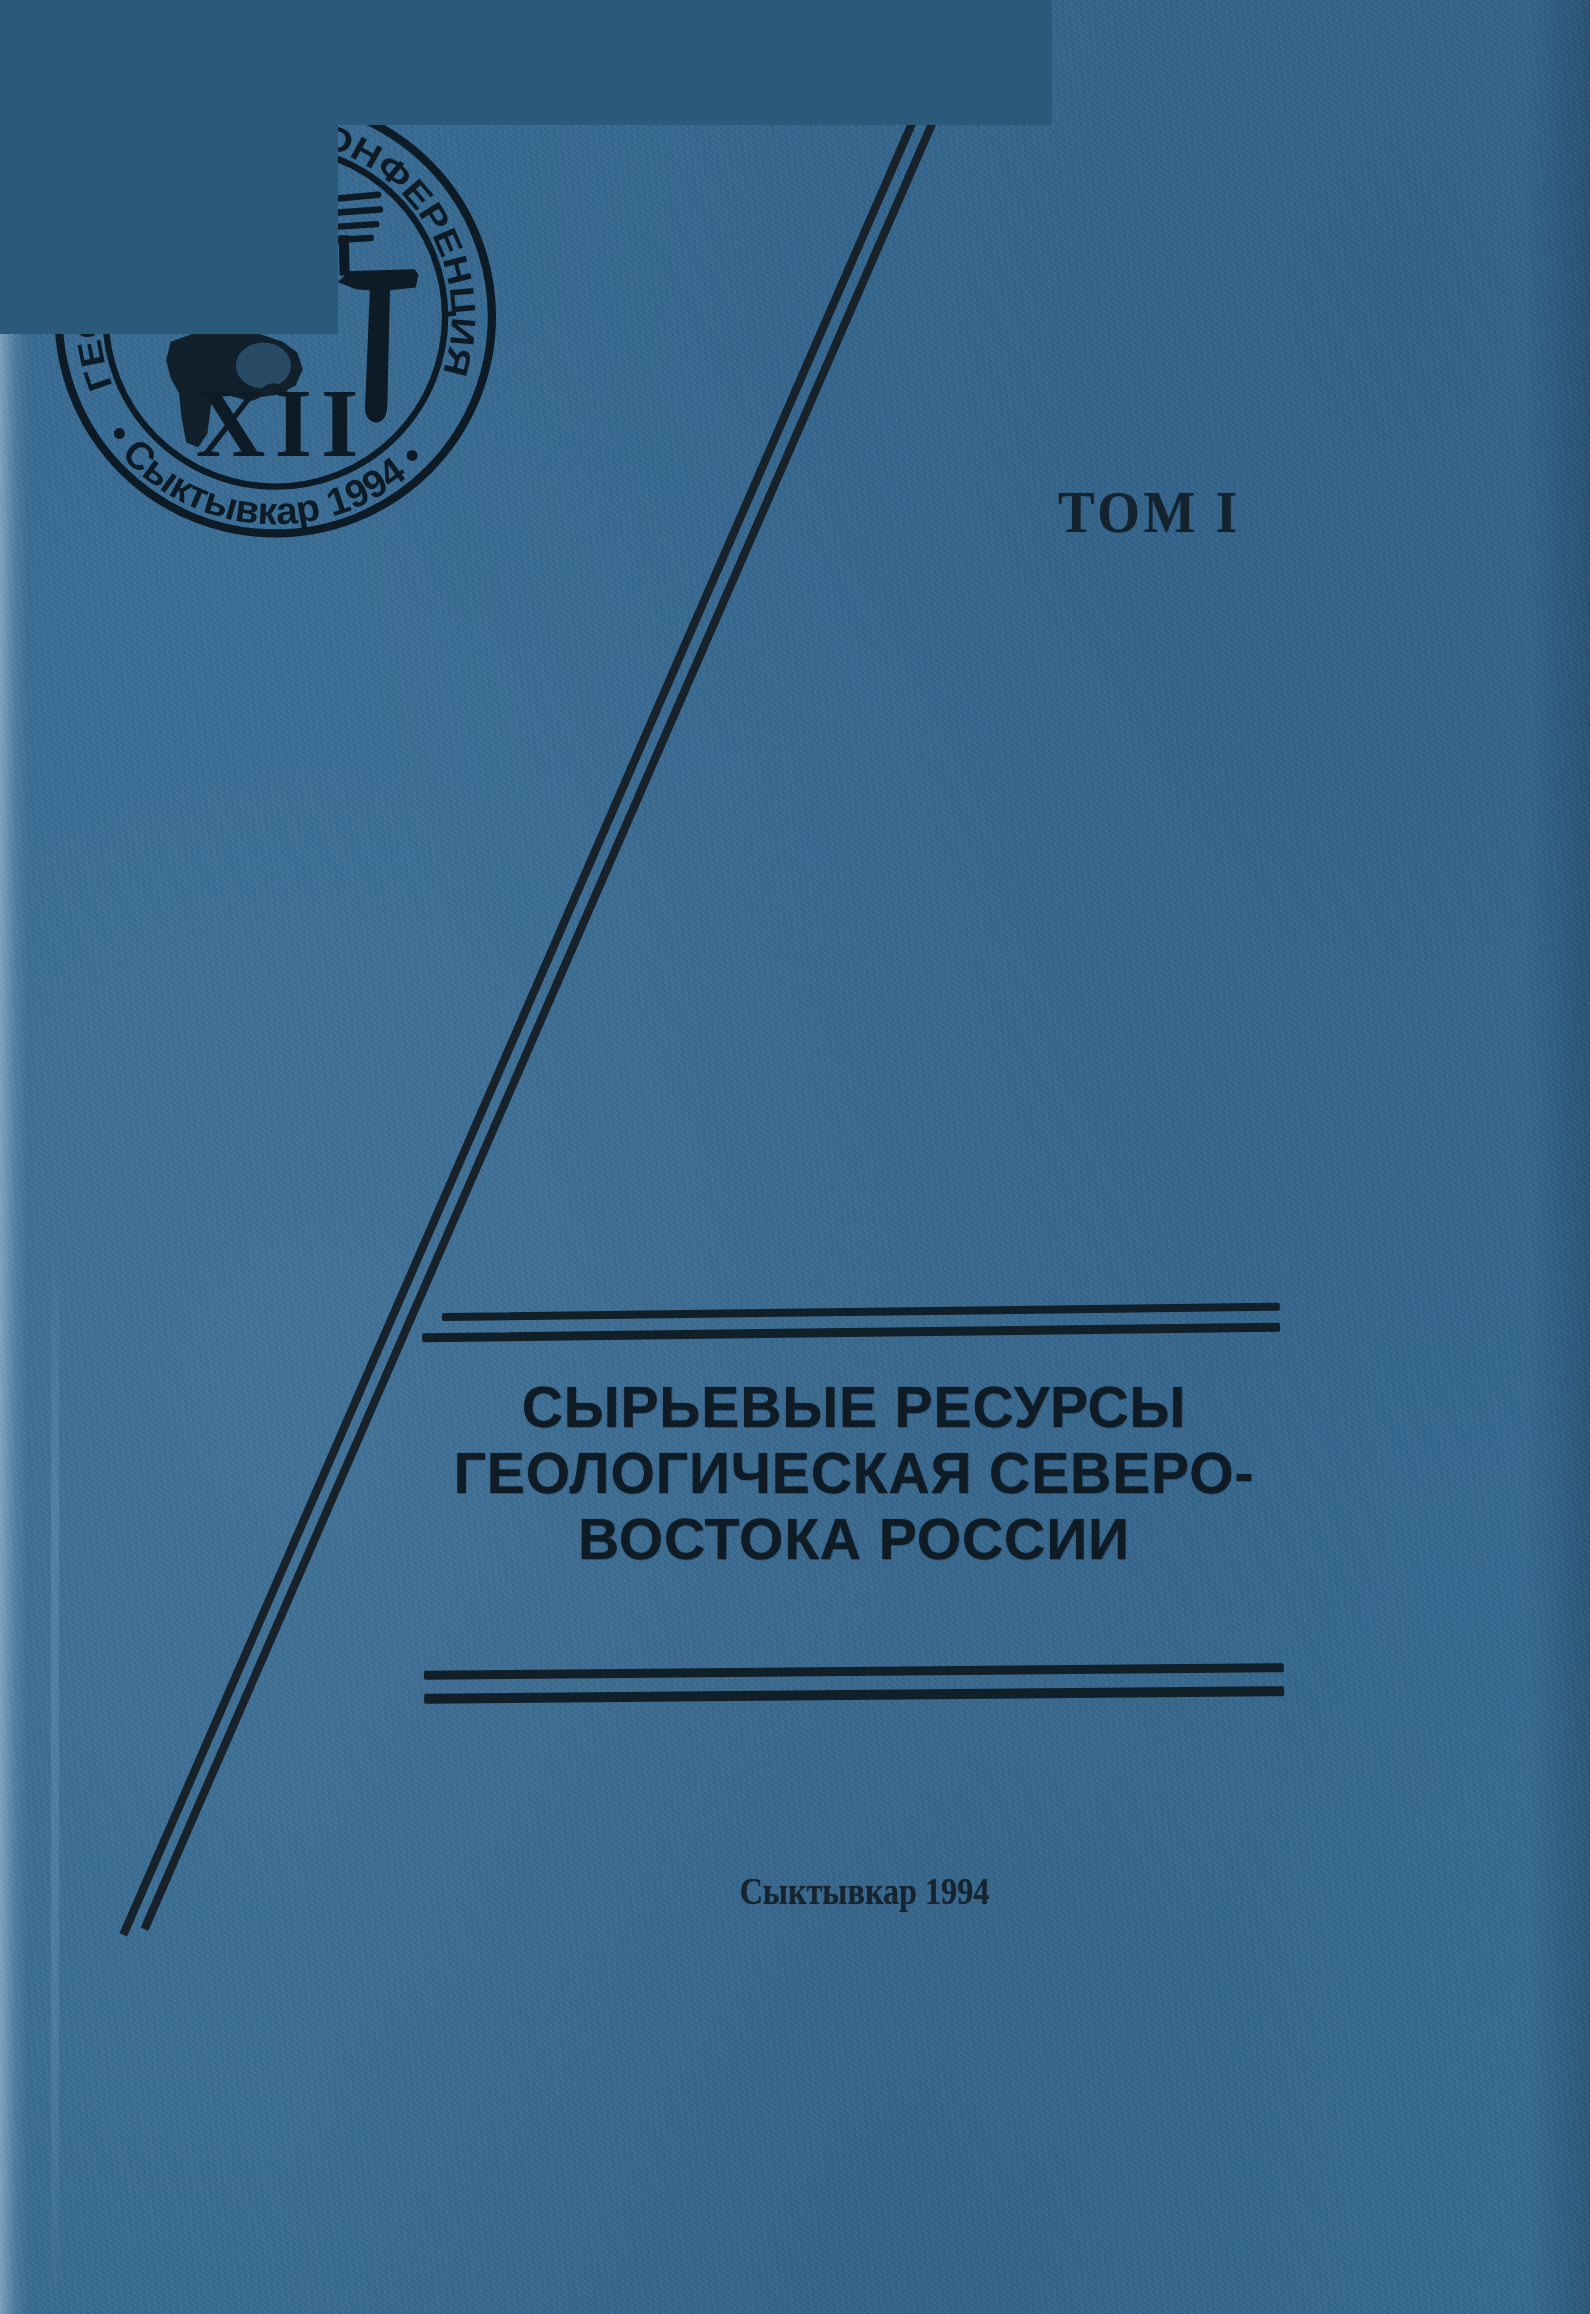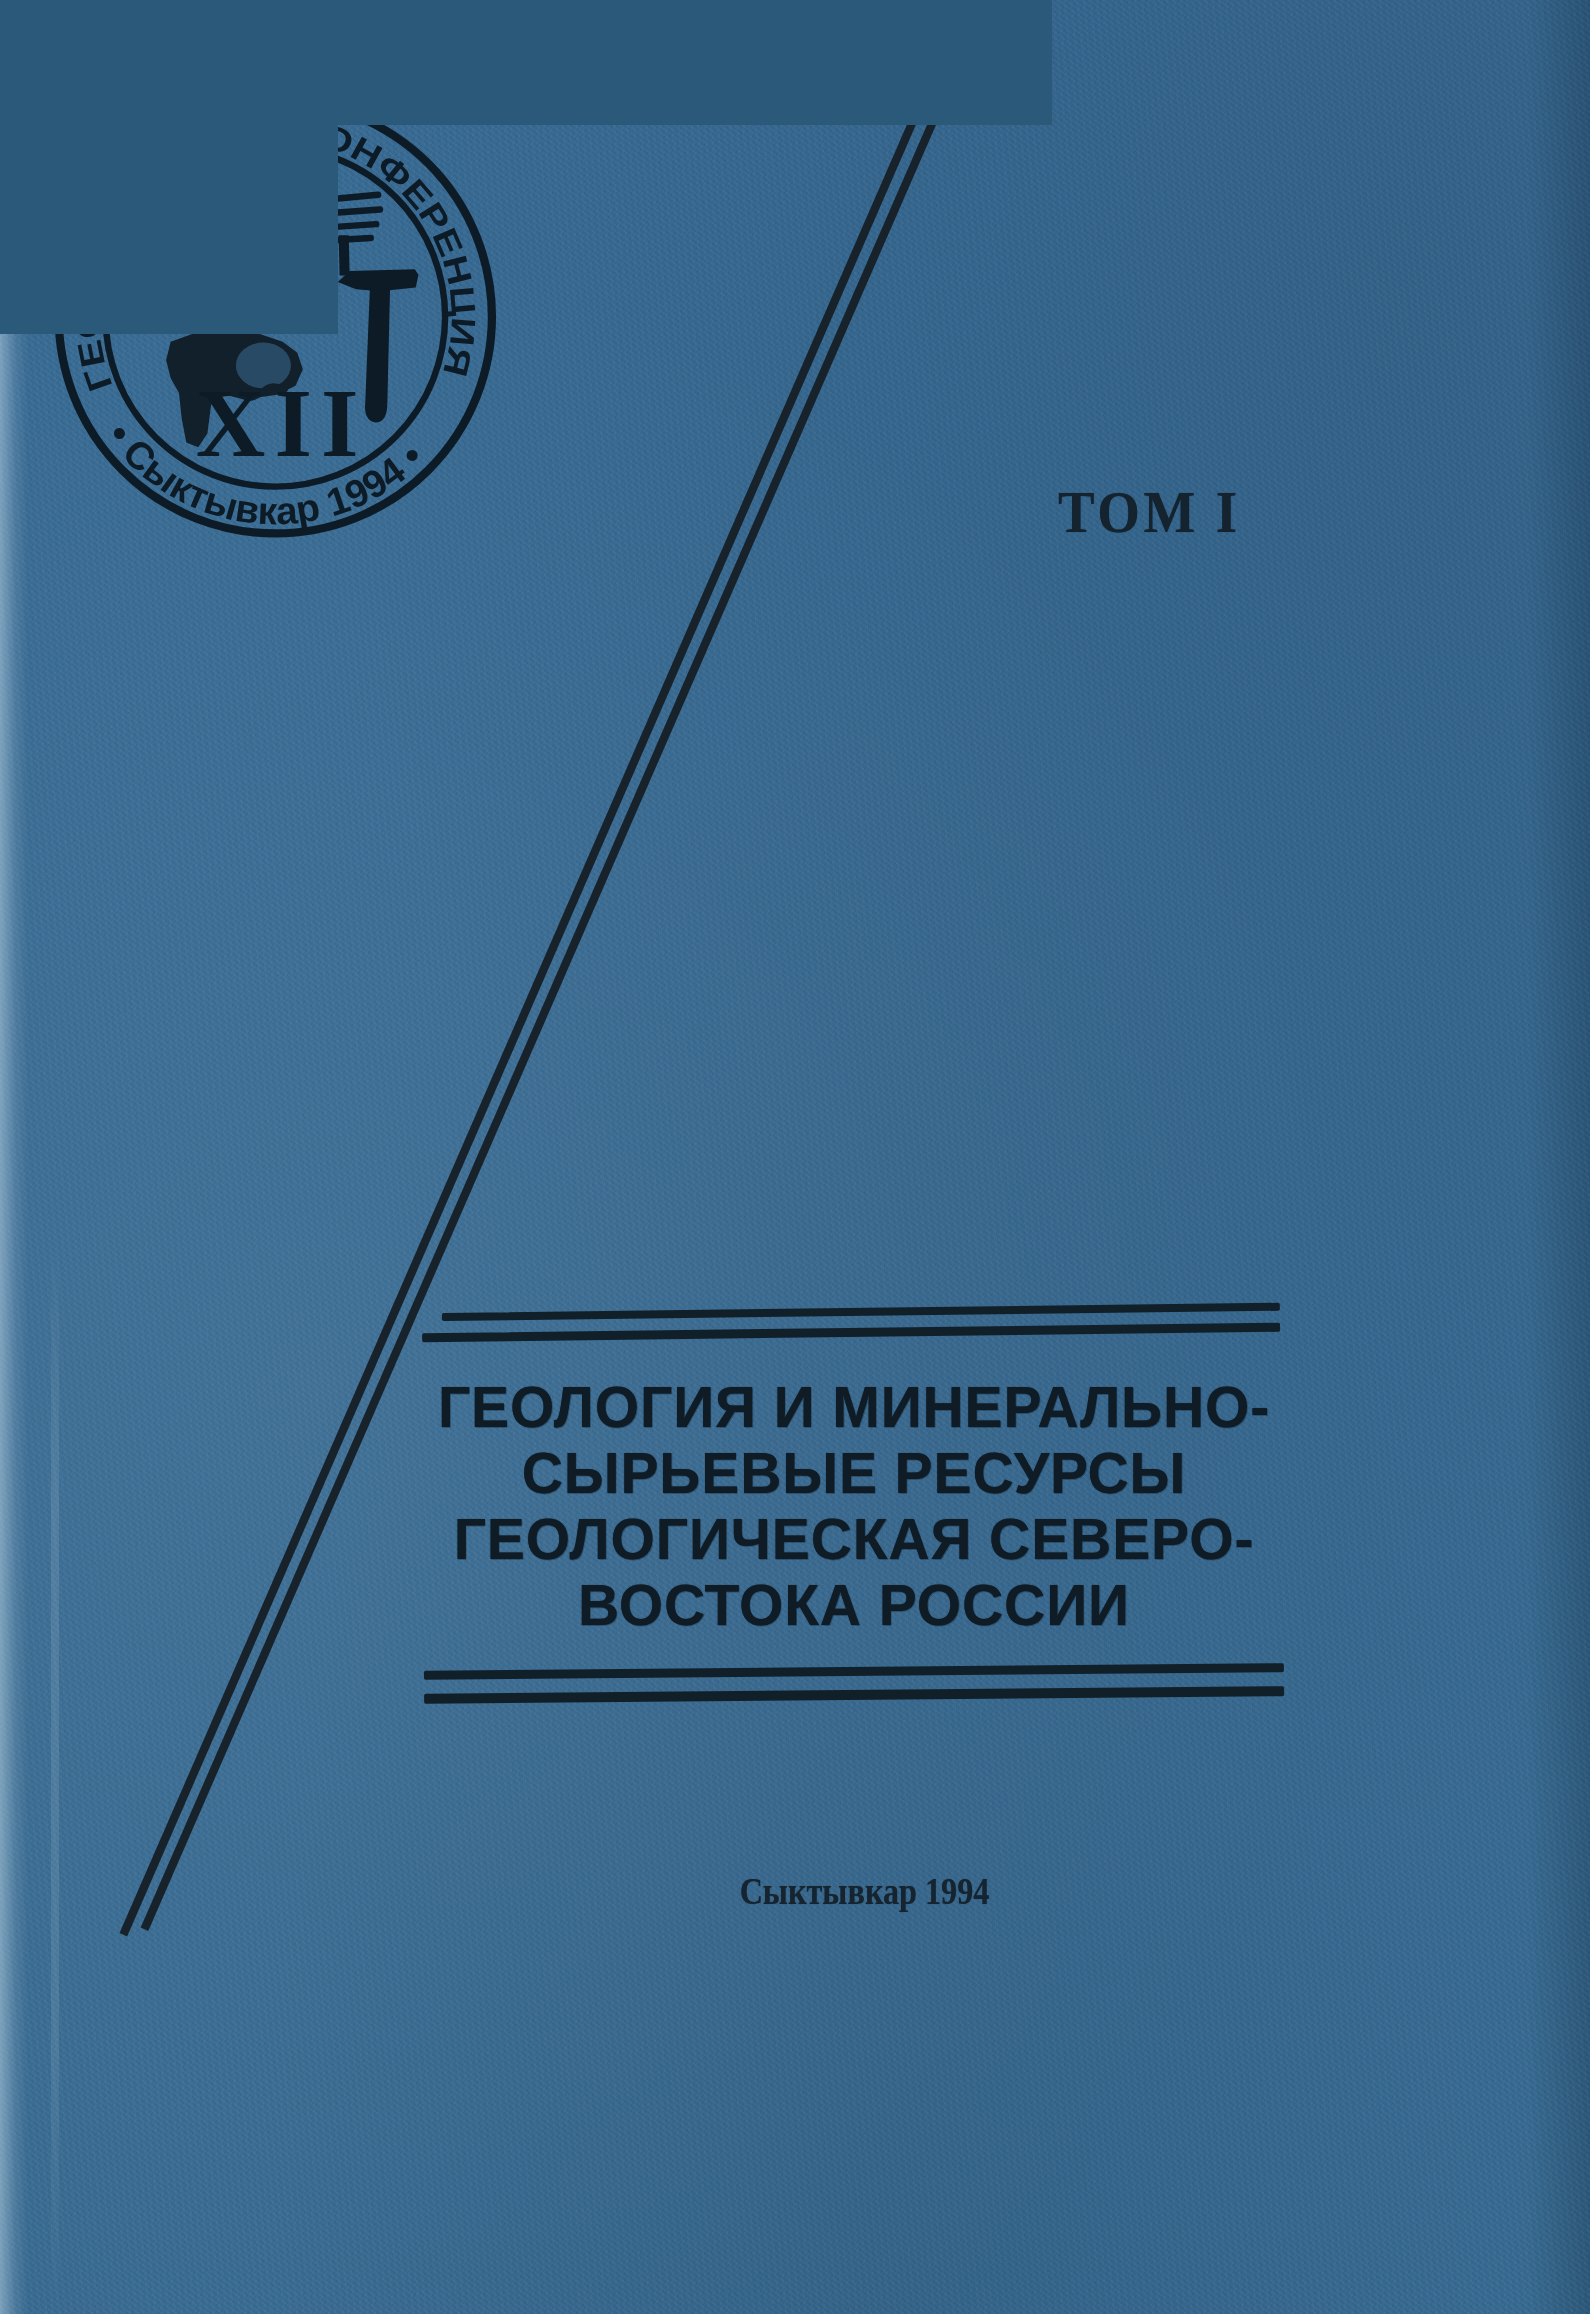--- a/index.html
+++ b/index.html
@@ -122,21 +122,20 @@
 </svg>
 
 <div class="volume-label">ТОМ I</div>
 
 <div class="rules rules-top">
   <div class="rule rule-1"></div>
   <div class="rule rule-2"></div>
 </div>
 
 <div class="title-block">
-  <div>ГЕОЛОГИЯ И МИНЕРАЛЬНО-</div>
   <div>СЫРЬЕВЫЕ РЕСУРСЫ</div>
   <div>ГЕОЛОГИЧЕСКАЯ СЕВЕРО-</div>
   <div>ВОСТОКА РОССИИ</div>
 </div>
 
 <div class="rules rules-bottom">
   <div class="rule rule-1"></div>
   <div class="rule rule-2"></div>
 </div>
 

